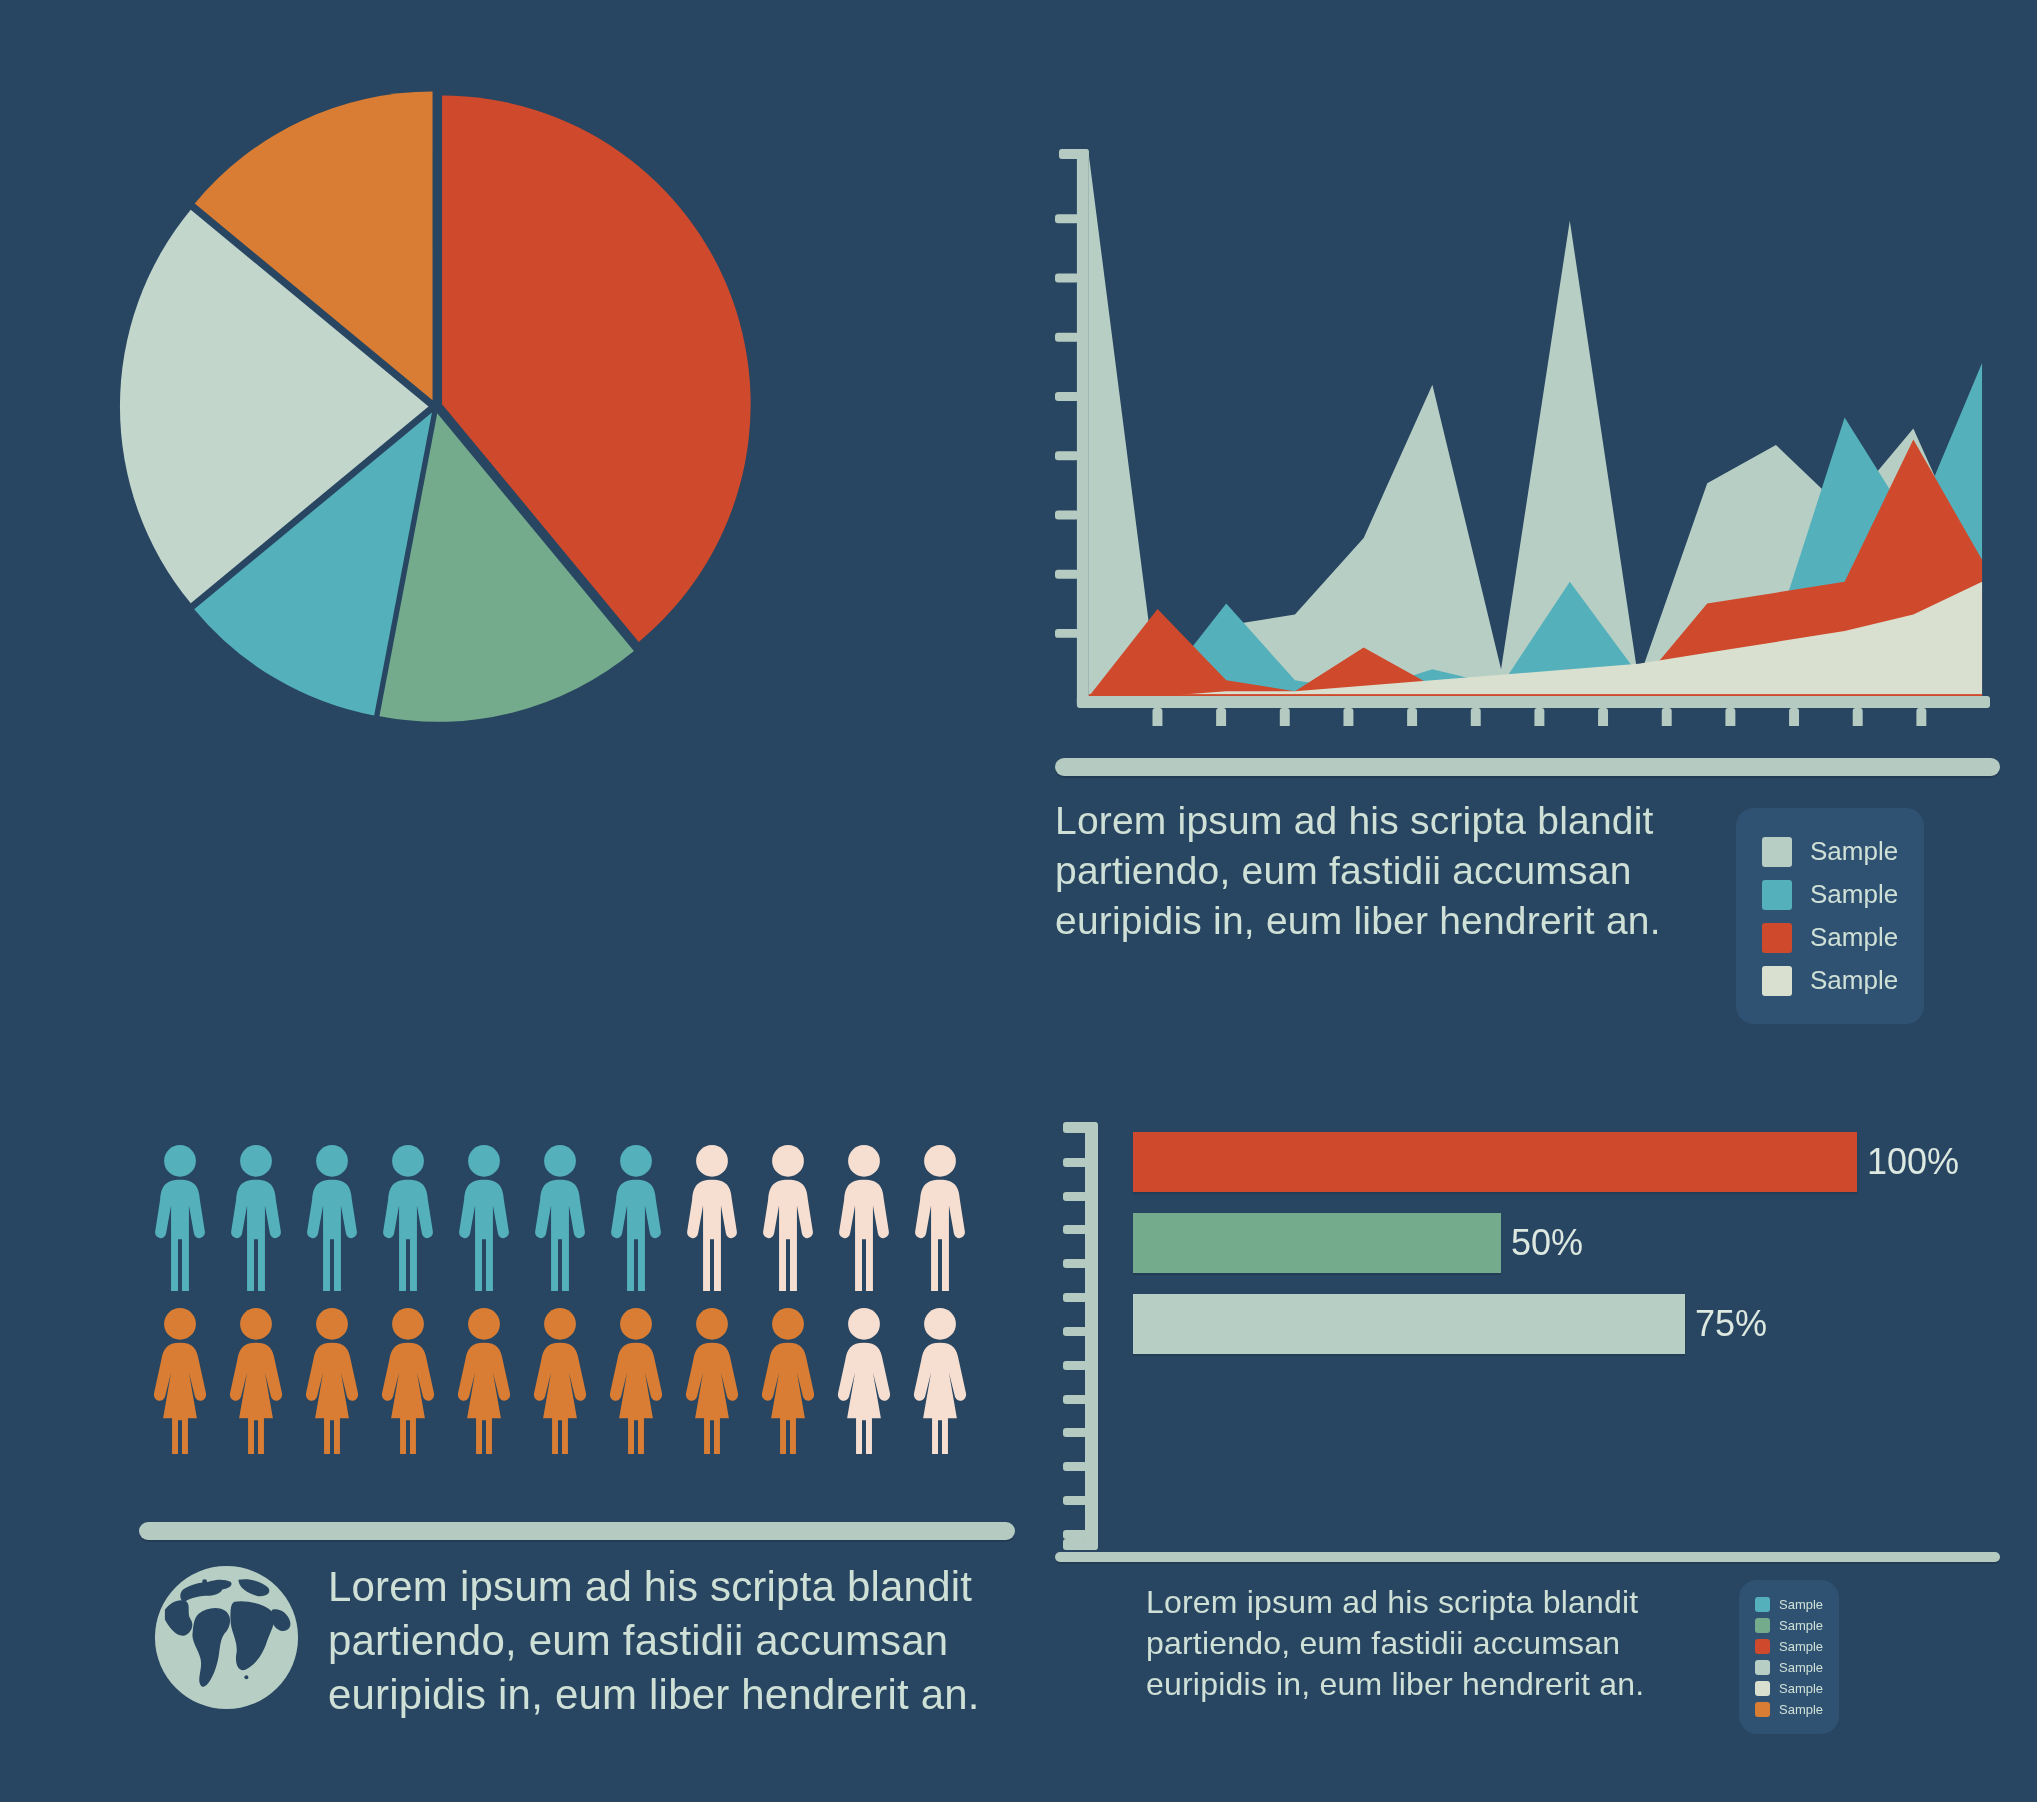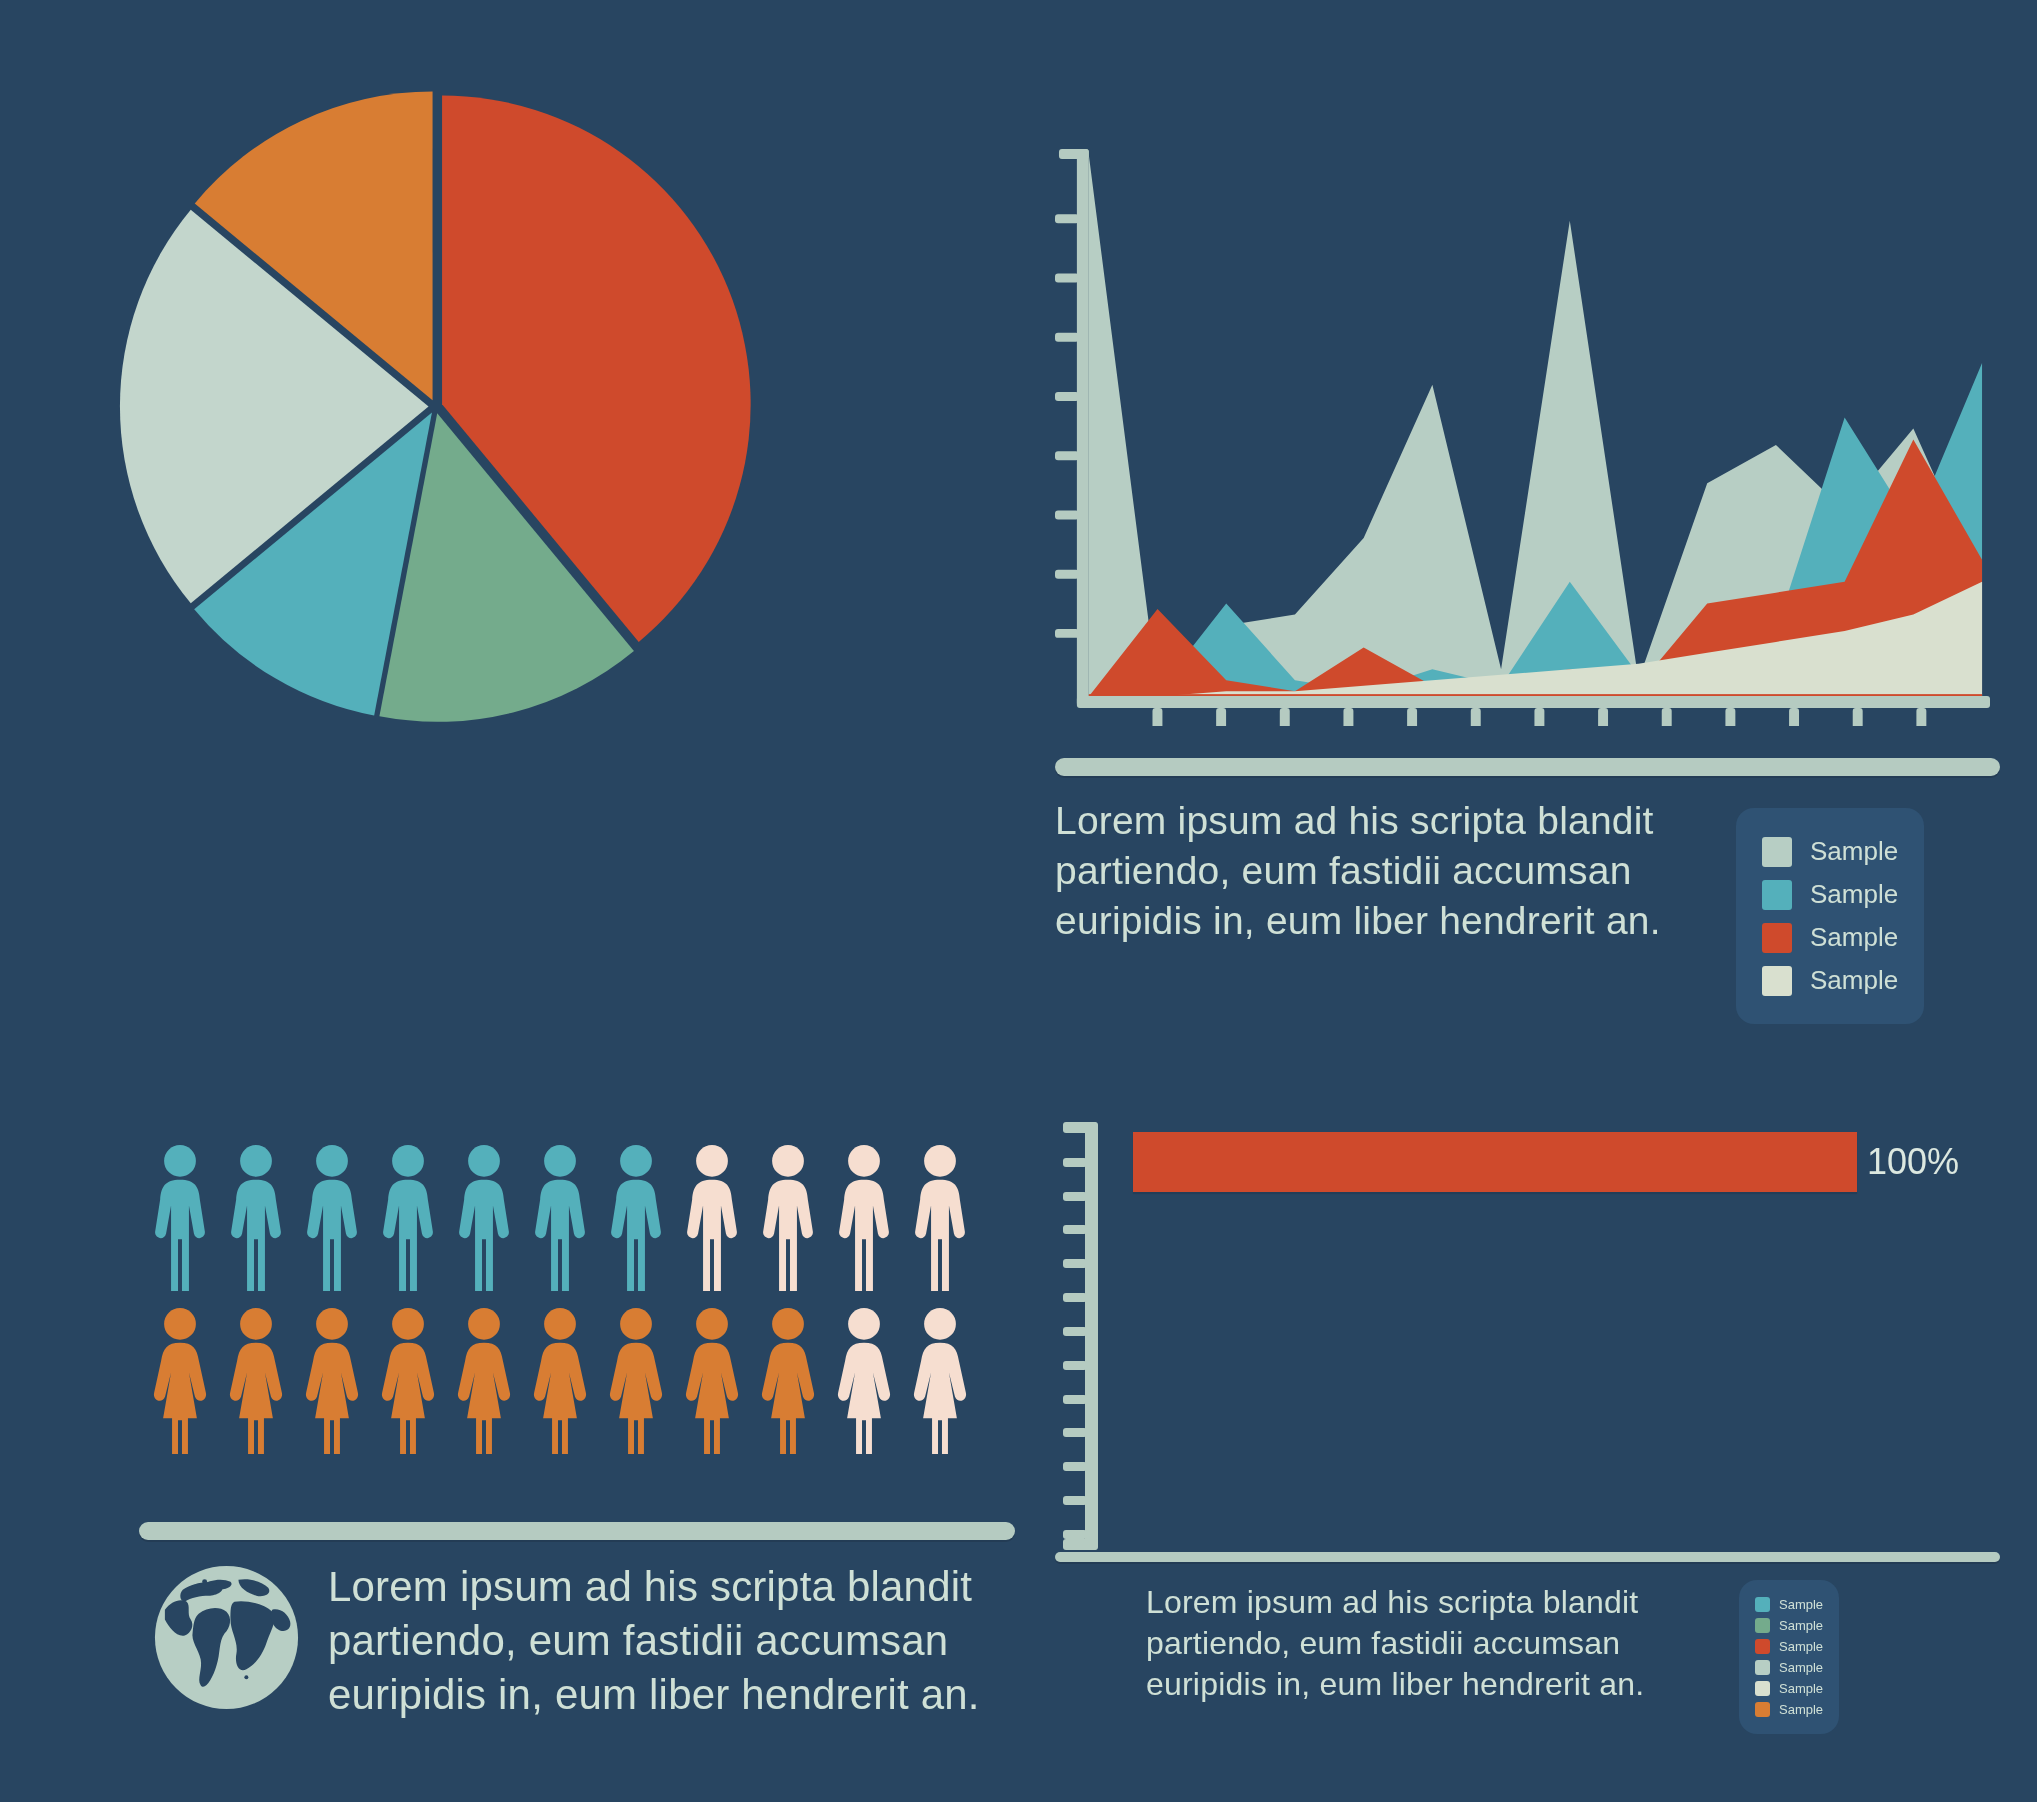--- a/index.html
+++ b/index.html
@@ -294,20 +294,28 @@
         <div class="bar-tick" style="top: 306px;"></div>
         <div class="bar-tick" style="top: 340px;"></div>
         <div class="bar-tick" style="top: 374px;"></div>
         <div class="bar-tick" style="top: 408px;"></div>
       </div>
     <div class="bar-rows" id="bar-rows">
         <div class="bar-row">
           <div class="bar-fill" style="width: 736px; background: rgb(207, 74, 44);"></div>
           <span class="bar-value">100%</span>
         </div>
+        <div class="bar-row">
+          <div class="bar-fill" style="width: 368px; background: rgb(116, 171, 140);"></div>
+          <span class="bar-value">50%</span>
+        </div>
+        <div class="bar-row">
+          <div class="bar-fill" style="width: 552px; background: rgb(183, 206, 196);"></div>
+          <span class="bar-value">75%</span>
+        </div>
       </div>
   </div>
 
   <div class="panel divider" id="bar-divider"></div>
 
   <div class="panel body-text" id="bar-text">Lorem ipsum ad his scripta blandit partiendo, eum fastidii accumsan euripidis in, eum liber hendrerit an.</div>
 
   <div class="panel legend-box" id="bar-legend">
     <div class="legend-row">
       <span class="legend-swatch" style="background:#54b0bb"></span>

